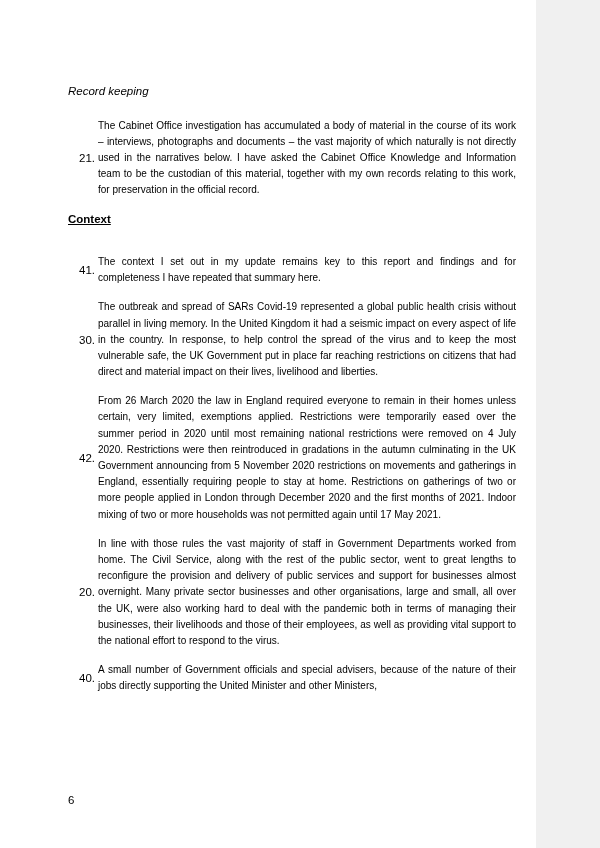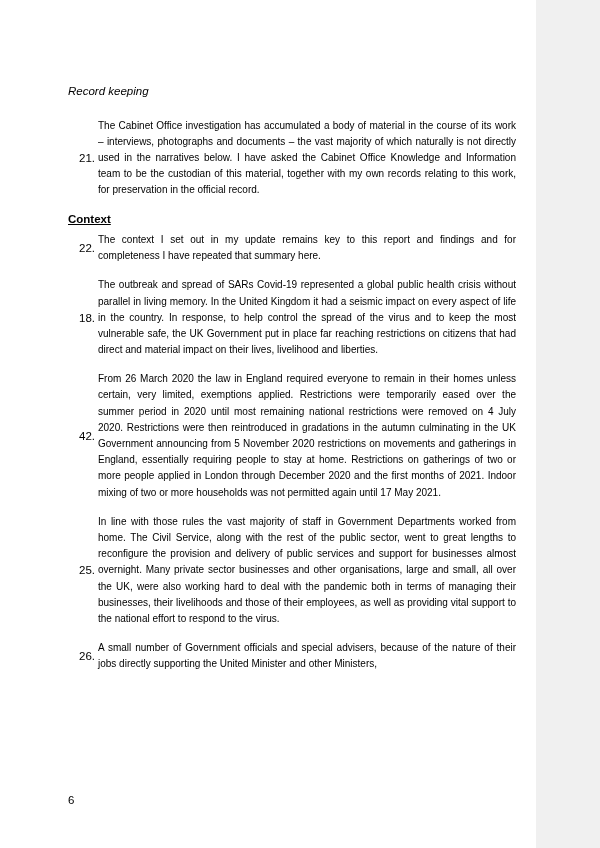--- a/index.html
+++ b/index.html
@@ -27,21 +27,21 @@
     font-style: italic;
     font-size: 11.5px;
     line-height: 1.35;
     margin: 0 0 18px 0;
   }
   .section-heading-underline {
     font-weight: bold;
     text-decoration: underline;
     font-size: 11.5px;
     line-height: 1.35;
-    margin: 14px 0 4px 0;
+    margin: 14px 0 26px 0;
   }
   .para {
     display: flex;
     align-items: center;
     margin: 0 14px 13px 0;
   }
   .para .num {
     width: 30px;
     flex: 0 0 30px;
     text-align: right;
@@ -75,40 +75,40 @@
     <div class="section-heading-italic">Record keeping</div>
 
     <div class="para">
       <div class="num">21.</div>
       <div class="body">The Cabinet Office investigation has accumulated a body of material in the course of its work – interviews, photographs and documents – the vast majority of which naturally is not directly used in the narratives below. I have asked the Cabinet Office Knowledge and Information team to be the custodian of this material, together with my own records relating to this work, for preservation in the official record.</div>
     </div>
 
     <div class="section-heading-underline">Context</div>
 
     <div class="para">
-      <div class="num">22.</div>
+      <div class="num">41.</div>
       <div class="body">The context I set out in my update remains key to this report and findings and for completeness I have repeated that summary here.</div>
     </div>
 
     <div class="para">
-      <div class="num">18.</div>
+      <div class="num">30.</div>
       <div class="body">The outbreak and spread of SARs Covid-19 represented a global public health crisis without parallel in living memory. In the United Kingdom it had a seismic impact on every aspect of life in the country. In response, to help control the spread of the virus and to keep the most vulnerable safe, the UK Government put in place far reaching restrictions on citizens that had direct and material impact on their lives, livelihood and liberties.</div>
     </div>
 
     <div class="para">
       <div class="num">42.</div>
       <div class="body">From 26 March 2020 the law in England required everyone to remain in their homes unless certain, very limited, exemptions applied. Restrictions were temporarily eased over the summer period in 2020 until most remaining national restrictions were removed on 4 July 2020.  Restrictions were then reintroduced in gradations in the autumn culminating in the UK Government announcing from 5 November 2020 restrictions on movements and gatherings in England, essentially requiring people to stay at home.  Restrictions on gatherings of two or more people applied in London through December 2020 and the first months of 2021.  Indoor mixing of two or more households was not permitted again until 17 May 2021.</div>
     </div>
 
     <div class="para">
-      <div class="num">25.</div>
+      <div class="num">20.</div>
       <div class="body">In line with those rules the vast majority of staff in Government Departments worked from home.  The Civil Service, along with the rest of the public sector, went to great lengths to reconfigure the provision and delivery of public services and support for businesses almost overnight.  Many private sector businesses and other organisations, large and small, all over the UK, were also working hard to deal with the pandemic both in terms of managing their businesses, their livelihoods and those of their employees, as well as providing vital support to the national effort to respond to the virus.</div>
     </div>
 
     <div class="para">
-      <div class="num">26.</div>
+      <div class="num">40.</div>
       <div class="body">A small number of Government officials and special advisers, because of the nature of their jobs directly supporting the United Minister and other Ministers,</div>
     </div>
 
   </div>
 
   <div class="page-number">6</div>
 </div>
 
 </body></html>

